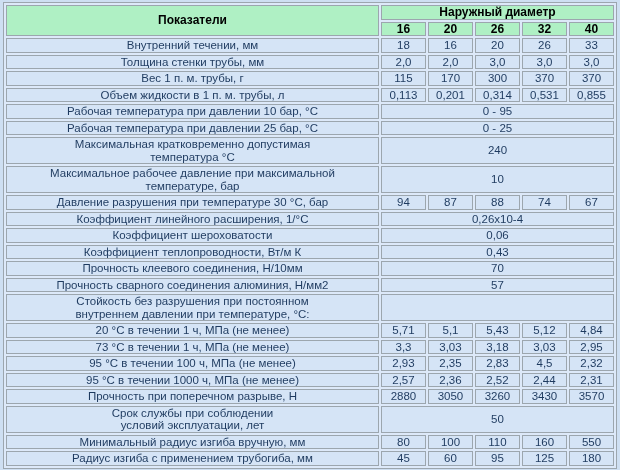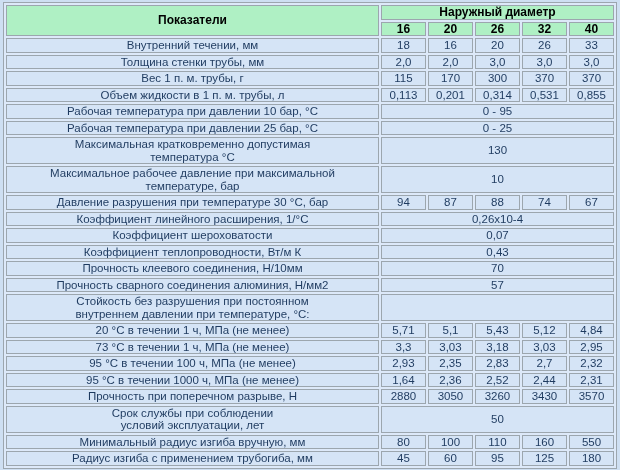--- a/index.html
+++ b/index.html
@@ -110,42 +110,42 @@
         <td>Рабочая температура при давлении 10 бар, °С</td>
         <td colspan="5">0 - 95</td>
       </tr>
       <tr>
         <td>Рабочая температура при давлении 25 бар, °С</td>
         <td colspan="5">0 - 25</td>
       </tr>
       <tr>
         <td>Максимальная кратковременно допустимая
 температура °С</td>
-        <td colspan="5">130</td>
+        <td colspan="5">240</td>
       </tr>
       <tr>
         <td>Максимальное рабочее давление при максимальной
 температуре, бар</td>
         <td colspan="5">10</td>
       </tr>
       <tr>
         <td>Давление разрушения при температуре 30 °С, бар</td>
         <td>94</td>
         <td>87</td>
         <td>88</td>
         <td>74</td>
         <td>67</td>
       </tr>
       <tr>
         <td>Коэффициент линейного расширения, 1/°С</td>
         <td colspan="5">0,26x10-4</td>
       </tr>
       <tr>
         <td>Коэффициент шероховатости</td>
-        <td colspan="5">0,07</td>
+        <td colspan="5">0,06</td>
       </tr>
       <tr>
         <td>Коэффициент теплопроводности, Вт/м К</td>
         <td colspan="5">0,43</td>
       </tr>
       <tr>
         <td>Прочность клеевого соединения, Н/10мм</td>
         <td colspan="5">70</td>
       </tr>
       <tr>
@@ -171,26 +171,26 @@
         <td>3,03</td>
         <td>3,18</td>
         <td>3,03</td>
         <td>2,95</td>
       </tr>
       <tr>
         <td>95 °С в течении 100 ч, МПа (не менее)</td>
         <td>2,93</td>
         <td>2,35</td>
         <td>2,83</td>
-        <td>2,7</td>
+        <td>4,5</td>
         <td>2,32</td>
       </tr>
       <tr>
         <td>95 °С в течении 1000 ч, МПа (не менее)</td>
-        <td>1,64</td>
+        <td>2,57</td>
         <td>2,36</td>
         <td>2,52</td>
         <td>2,44</td>
         <td>2,31</td>
       </tr>
       <tr>
         <td>Прочность при поперечном разрыве, Н</td>
         <td>2880</td>
         <td>3050</td>
         <td>3260</td>

